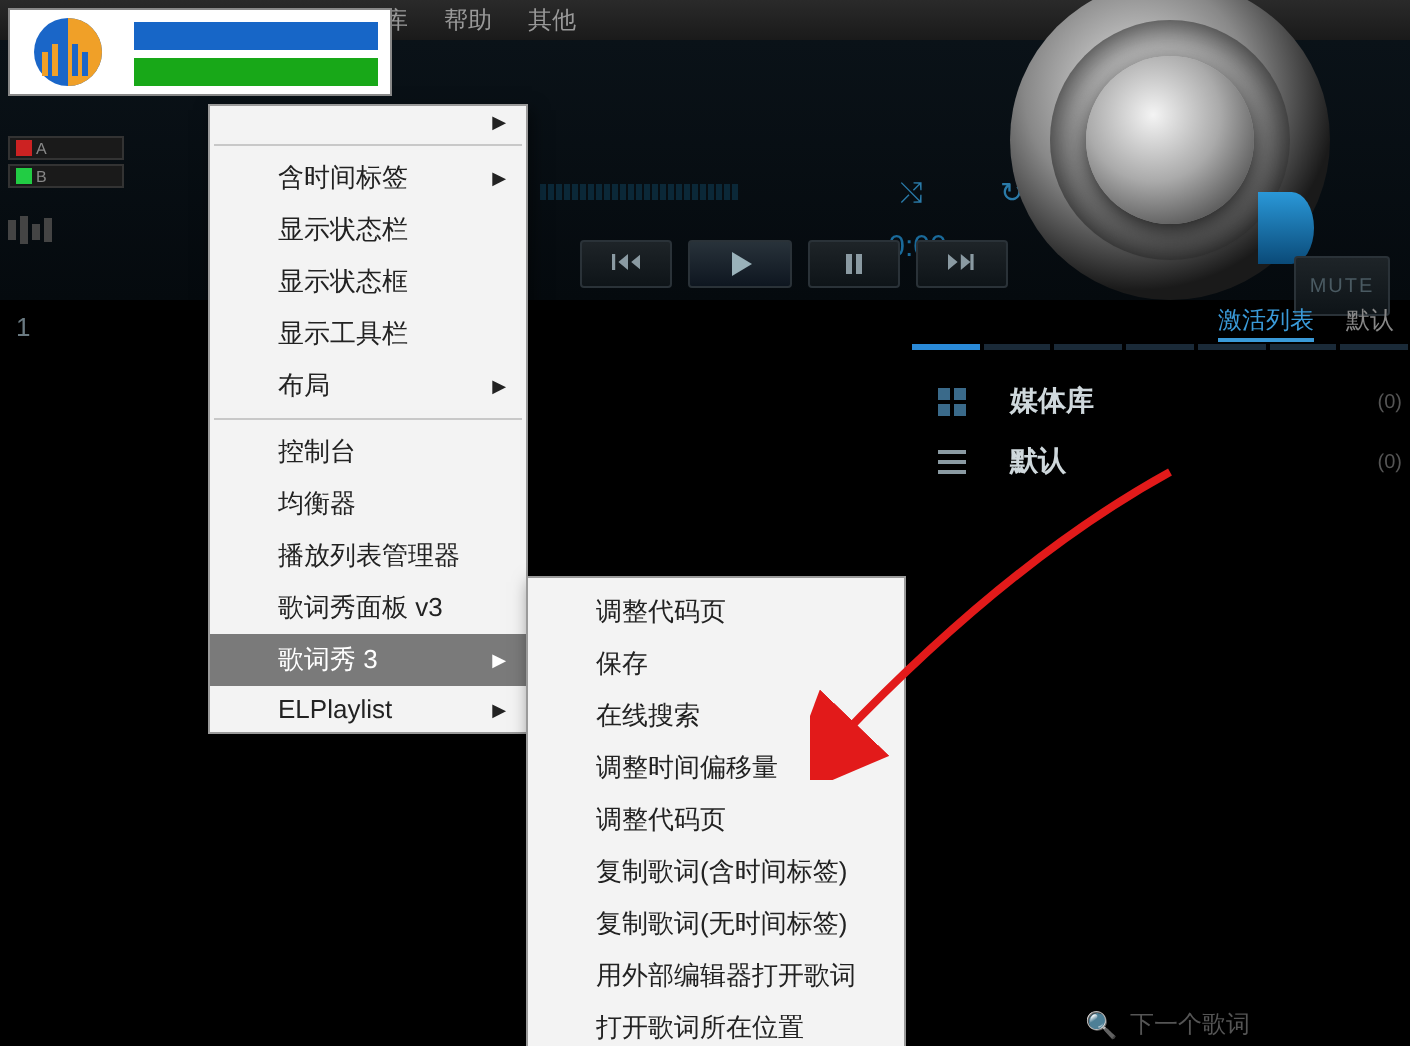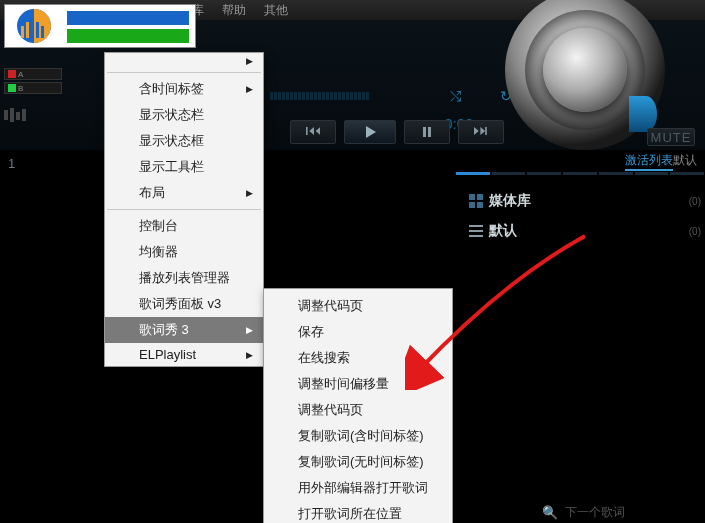--- a/index.html
+++ b/index.html
@@ -33,43 +33,43 @@
 .tbtn { width: 46px; height: 24px; background: linear-gradient(#1e2428, #0e1418); border: 1px solid #2a3238; border-radius: 2px; display: flex; align-items: center; justify-content: center; color: #6a7a82; font-size: 10px; }
 .playbtn { width: 52px; background: linear-gradient(#28323a, #0e1620); }
 
 
 .knob { position: absolute; right: 40px; top: -10px; width: 160px; height: 160px; }
 .knob .outer { position: absolute; inset: 0; border-radius: 50%; background: radial-gradient(circle at 40% 35%, #e8e8e8, #888 40%, #1a1a1a 70%); }
 .knob .ring { position: absolute; left: 20px; top: 20px; width: 120px; height: 120px; border-radius: 50%; background: radial-gradient(circle at 45% 40%, #fff, #bbb 35%, #555 70%, #1a1a1a 90%); box-shadow: inset 0 0 20px rgba(0,0,0,0.6); }
 .knob .inner { position: absolute; left: 38px; top: 38px; width: 84px; height: 84px; border-radius: 50%; background: radial-gradient(circle at 40% 35%, #f4f4f4, #aaa 45%, #4a4a4a 85%); box-shadow: 0 4px 12px rgba(0,0,0,0.8); }
 .knob .accent { position: absolute; right: 8px; bottom: 18px; width: 28px; height: 36px; background: linear-gradient(#2a98d8, #0a4a78); border-radius: 0 40% 40% 0 / 0 50% 50% 0; }
 
-.mute { position: absolute; right: 10px; top: 128px; width: 48px; height: 18px; background: linear-gradient(#1e2428, #0e1418); border: 1px solid #2a3238; border-radius: 2px; color: #4a5a62; font-size: 13px; display: flex; align-items: center; justify-content: center; letter-spacing: 1px; }
+.mute { position: absolute; right: 10px; top: 128px; width: 48px; height: 30px; background: linear-gradient(#1e2428, #0e1418); border: 1px solid #2a3238; border-radius: 2px; color: #4a5a62; font-size: 10px; display: flex; align-items: center; justify-content: center; letter-spacing: 1px; }
 
 
 .leftcol { position: absolute; left: 4px; top: 68px; width: 58px; }
 .ab { display: flex; flex-direction: column; gap: 2px; }
 .ab .row { height: 12px; background: #1a1a1a; border: 1px solid #333; font-size: 8px; color: #888; padding-left: 3px; display:flex; align-items:center;}
 .ab .row.a .dot { width: 8px; height: 8px; background: #cc2222; margin-right:2px;}
 .ab .row.b .dot { width: 8px; height: 8px; background: #22cc44; margin-right:2px;}
 .eqbtn { margin-top: 14px; font-size: 12px; color: #555; }
 
 .tracknum { position: absolute; left: 8px; top: 156px; color: #6a7a82; font-size: 13px; }
 
 
-.rtabs { position: absolute; right: 0; top: 152px; color: #4a8ab8; font-size: 12px; display: flex; gap: 0; padding-right: 8px; }
+.rtabs { position: absolute; right: 0; top: 152px; color: #4a8ab8; font-size: 12px; display: flex; gap: 16px; padding-right: 8px; }
 .rtabs .active { color: #3a9ad8; border-bottom: 2px solid #3a9ad8; }
 .rtabs .def { color: #888; }
 
 .rtabrow { position: absolute; right: 0; top: 172px; width: 250px; height: 4px; display: flex; }
 .rtabrow div { flex: 1; height: 3px; background: #1a2a38; margin: 0 1px; }
 .rtabrow div.on { background: #2a8ad8; }
 
 .rlist { position: absolute; right: 0; top: 186px; width: 240px; color: #cfd8dc; font-size: 14px; }
-.ritem { display: flex; align-items: center; gap: 6px; padding: 6px 4px; font-weight: bold; justify-content: center; }
+.ritem { display: flex; align-items: center; gap: 22px; padding: 6px 4px; font-weight: bold; justify-content: center; }
 .ritem .ricon { width: 14px; height: 14px; display: inline-block; }
 .ritem .count { margin-left: auto; color: #555; font-size: 10px; font-weight: normal; }
 
 
 .menu { position: absolute; background: #f3f3f3; border: 1px solid #9a9a9a; box-shadow: 2px 3px 8px rgba(0,0,0,0.5); font-size: 13px; color: #222; }
 .menu .mi { padding: 4px 28px 4px 34px; white-space: nowrap; position: relative; cursor: default; }
 .menu .mi.sel { background: #7a7a7a; color: #ffffff; }
 .menu .mi .arrow { position: absolute; right: 10px; top: 50%; transform: translateY(-50%); font-size: 9px; color: inherit; }
 .menu .sep { height: 1px; background: #c8c8c8; margin: 3px 2px; }
 .menu1 { left: 104px; top: 52px; width: 160px; }

